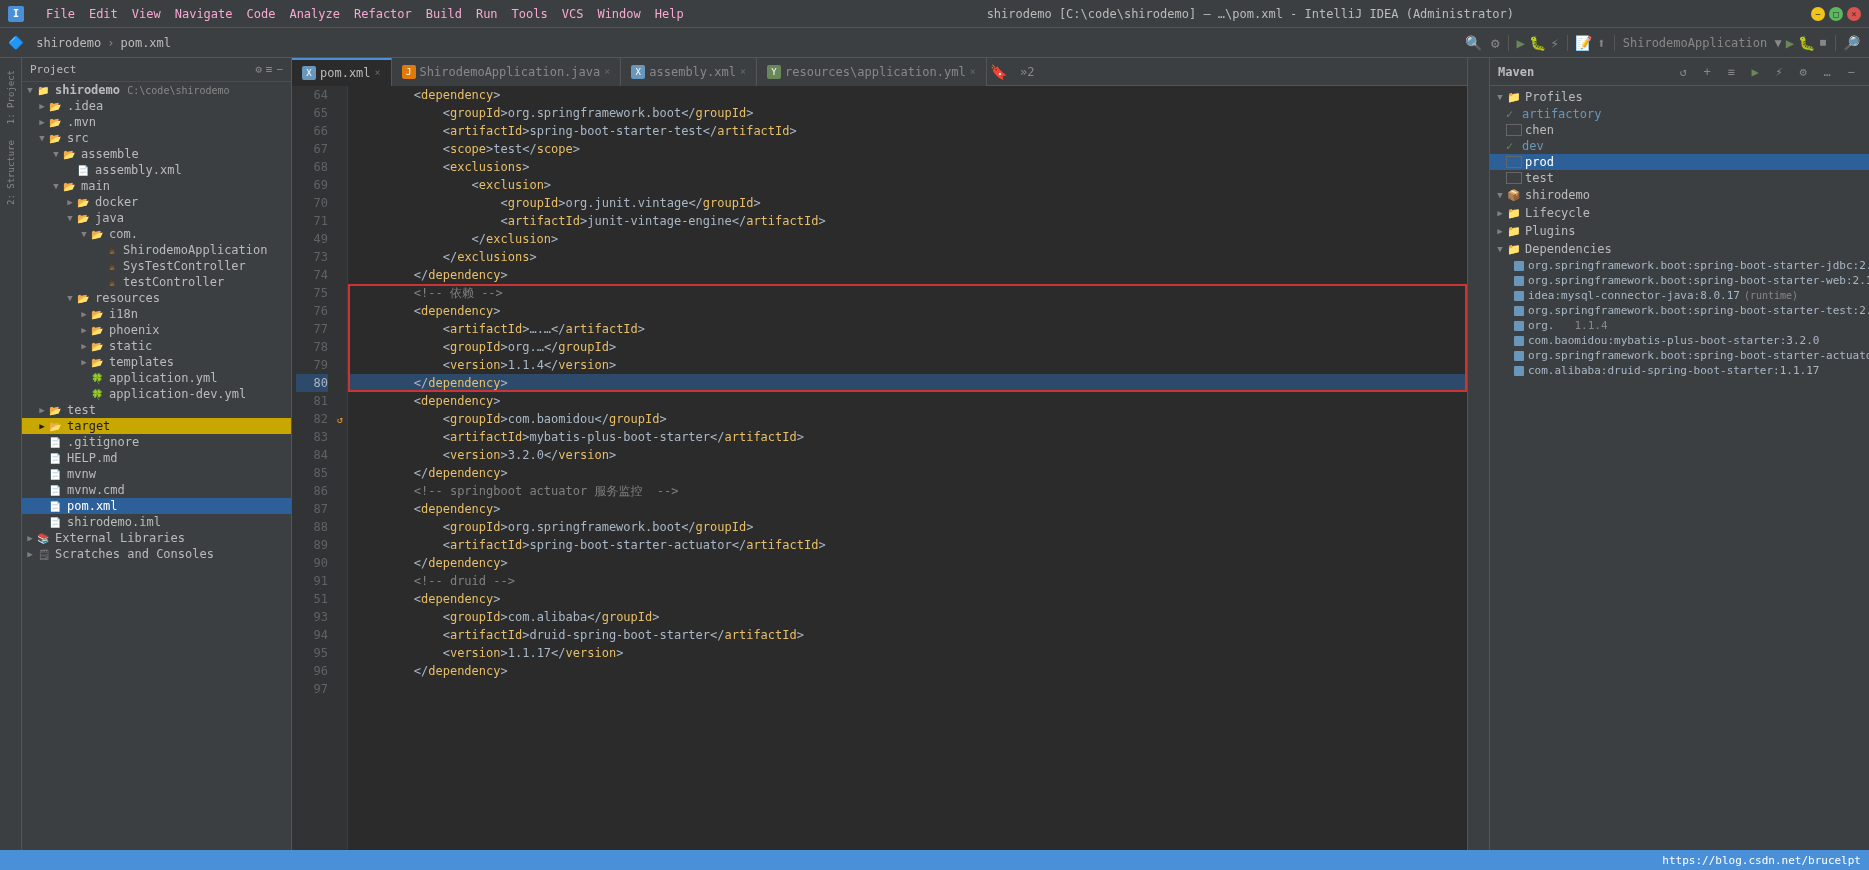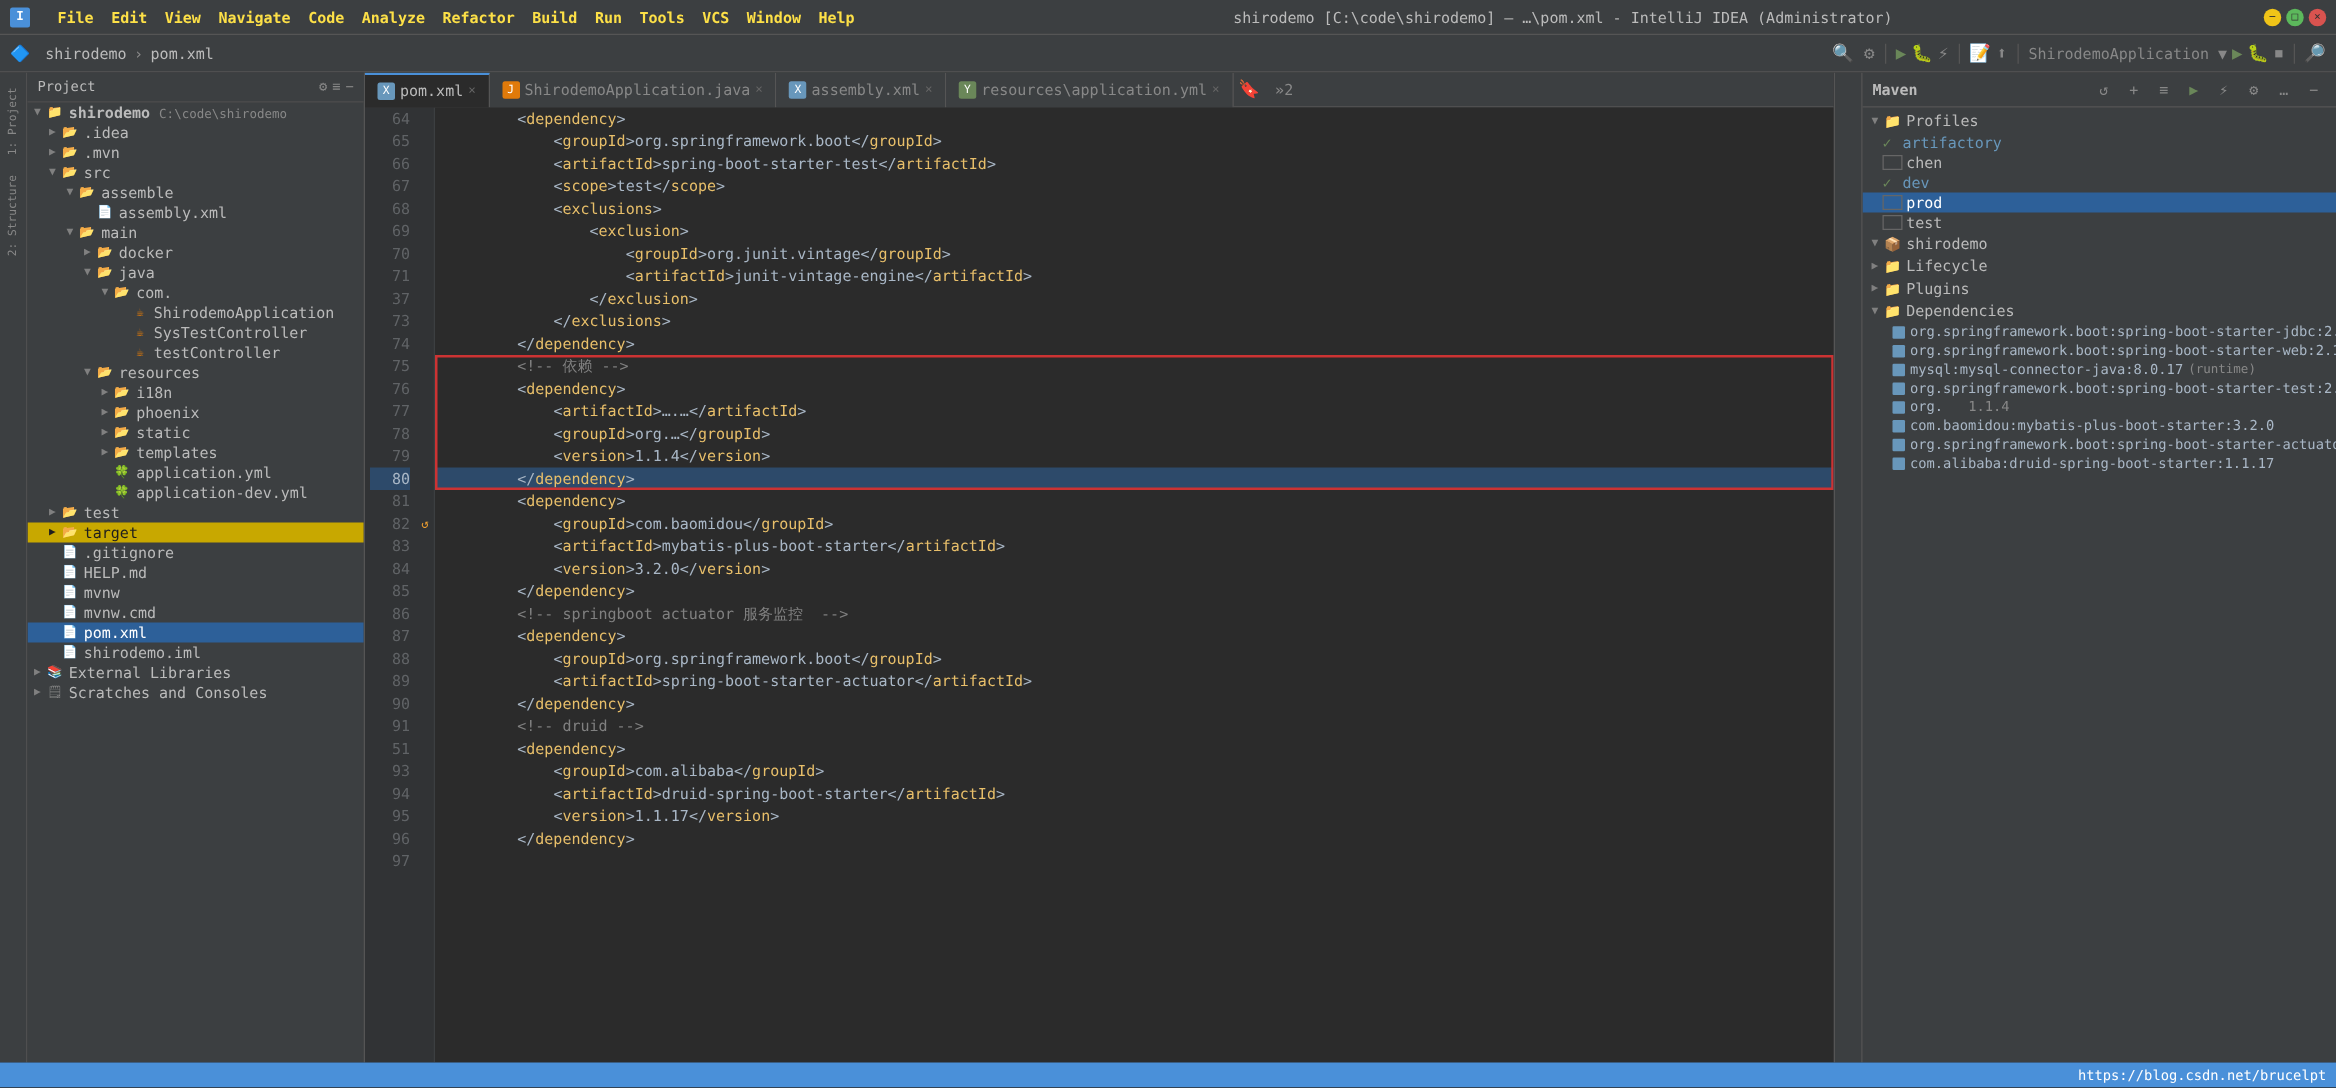--- a/index.html
+++ b/index.html
@@ -32,25 +32,24 @@
       border-radius: 2px;
       display: flex; align-items: center; justify-content: center;
       color: white; font-size: 10px; font-weight: bold;
     }
     .title-bar-menus {
       display: flex;
       gap: 2px;
       margin-left: 8px;
     }
     .menu-item {
-      color: #fde047;
+      color: #f9a8d4;
       font-size: 12px;
       padding: 2px 6px;
       cursor: pointer;
-      font-weight: bold;
     }
     .title-center {
       flex: 1;
       text-align: center;
       color: #bbbbbb;
       font-size: 12px;
     }
     .title-controls {
       display: flex; gap: 4px;
     }
@@ -694,21 +693,21 @@
 
       <div class="line-numbers">
         <div>64</div>
           <div>65</div>
           <div>66</div>
           <div>67</div>
           <div>68</div>
         <div>69</div>
           <div>70</div>
           <div>71</div>
-          <div>37</div>
+          <div>49</div>
           <div>73</div>
         <div>74</div>
           <div>75</div>
           <div>76</div>
           <div>77</div>
           <div>78</div>
         <div>79</div>
           <div style="background:#2d4a6a;color:#a9b7c6;">80</div>
         <div>81</div>
           <div>82</div>
@@ -898,21 +897,21 @@
 
       <div class="maven-dep-item">
         <span style="padding-left:20px;"></span>
         <span class="dep-icon"></span>
         <span class="dep-text">org.springframework.boot:spring-boot-starter-web:2.1.8.RELEASE</span>
       </div>
 
       <div class="maven-dep-item">
         <span style="padding-left:20px;"></span>
         <span class="dep-icon"></span>
-        <span class="dep-text">mysql:mysql-connector-java:8.0.17</span>
+        <span class="dep-text">idea:mysql-connector-java:8.0.17</span>
         <span class="dep-tag">(runtime)</span>
       </div>
 
       <div class="maven-dep-item">
         <span style="padding-left:20px;"></span>
         <span class="dep-icon"></span>
         <span class="dep-text">org.springframework.boot:spring-boot-starter-test:2.1.8.RELEASE</span>
 
       </div>
 

